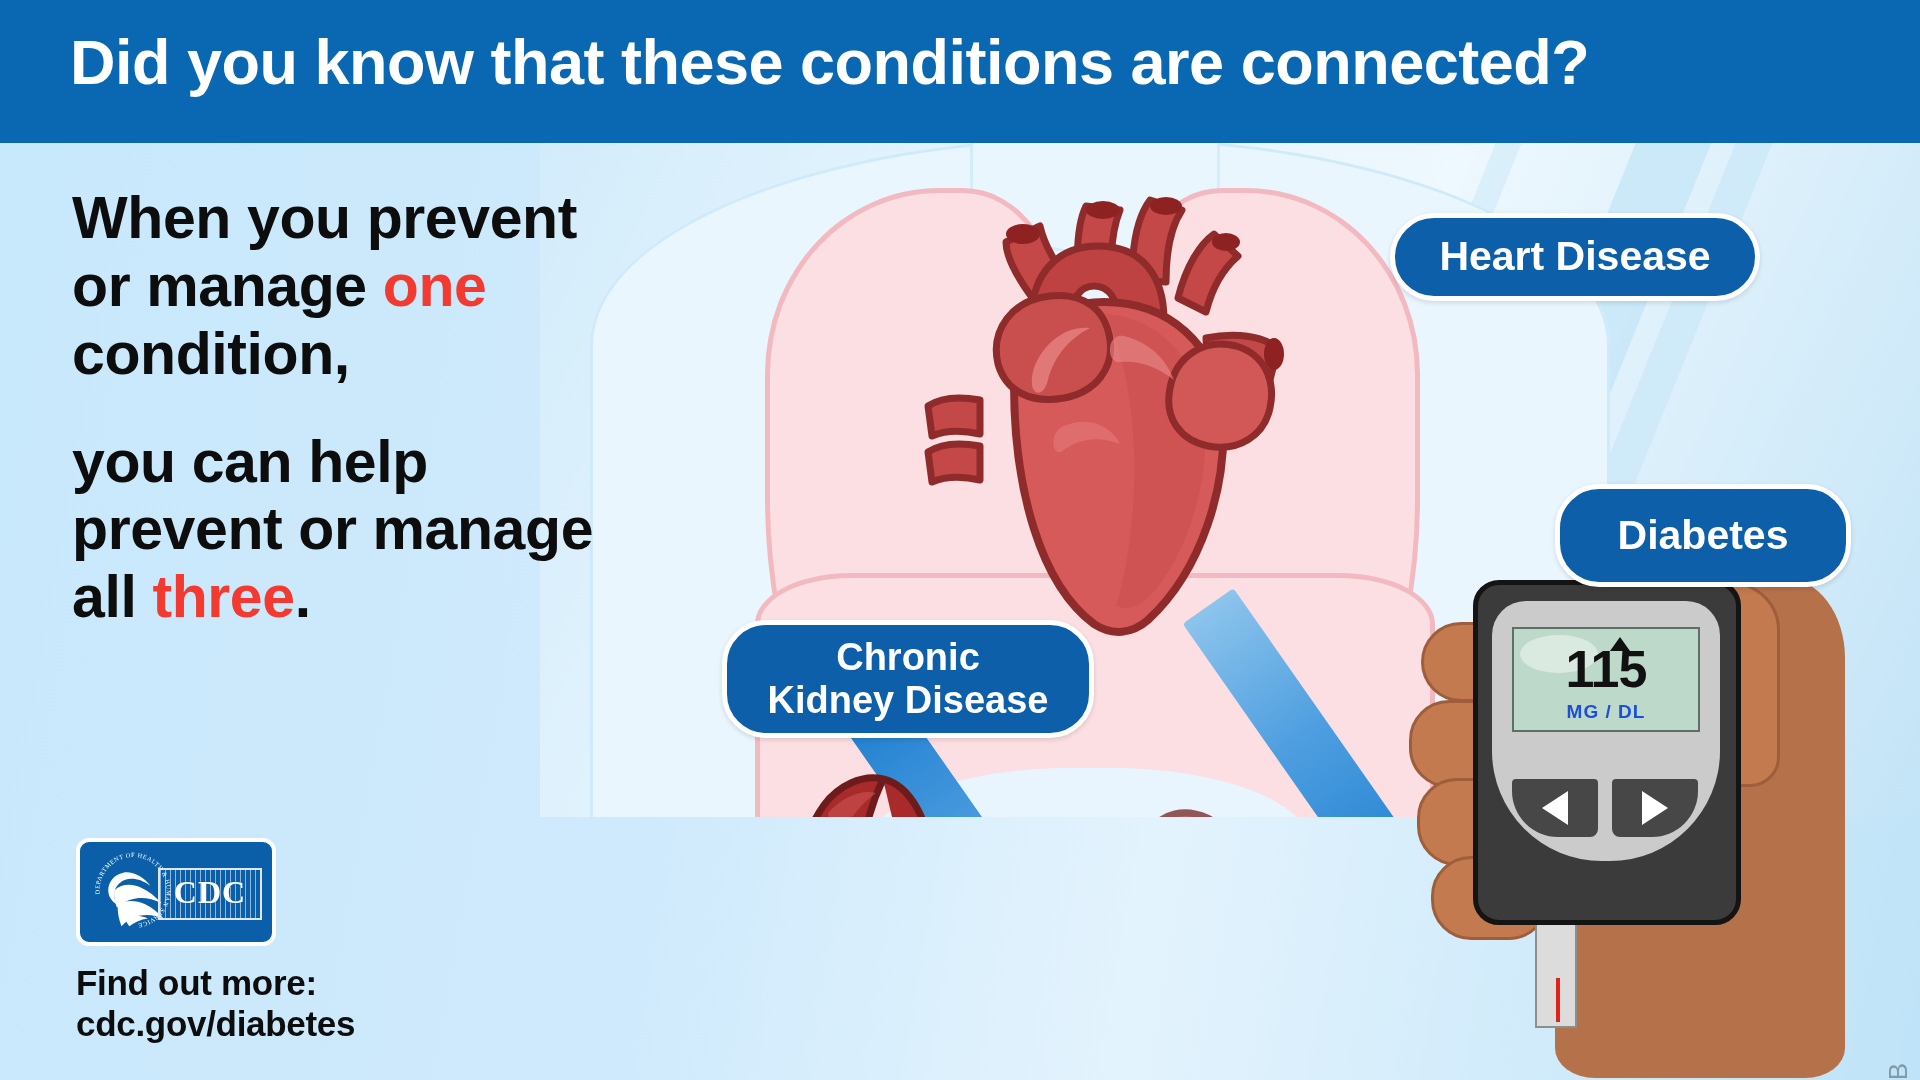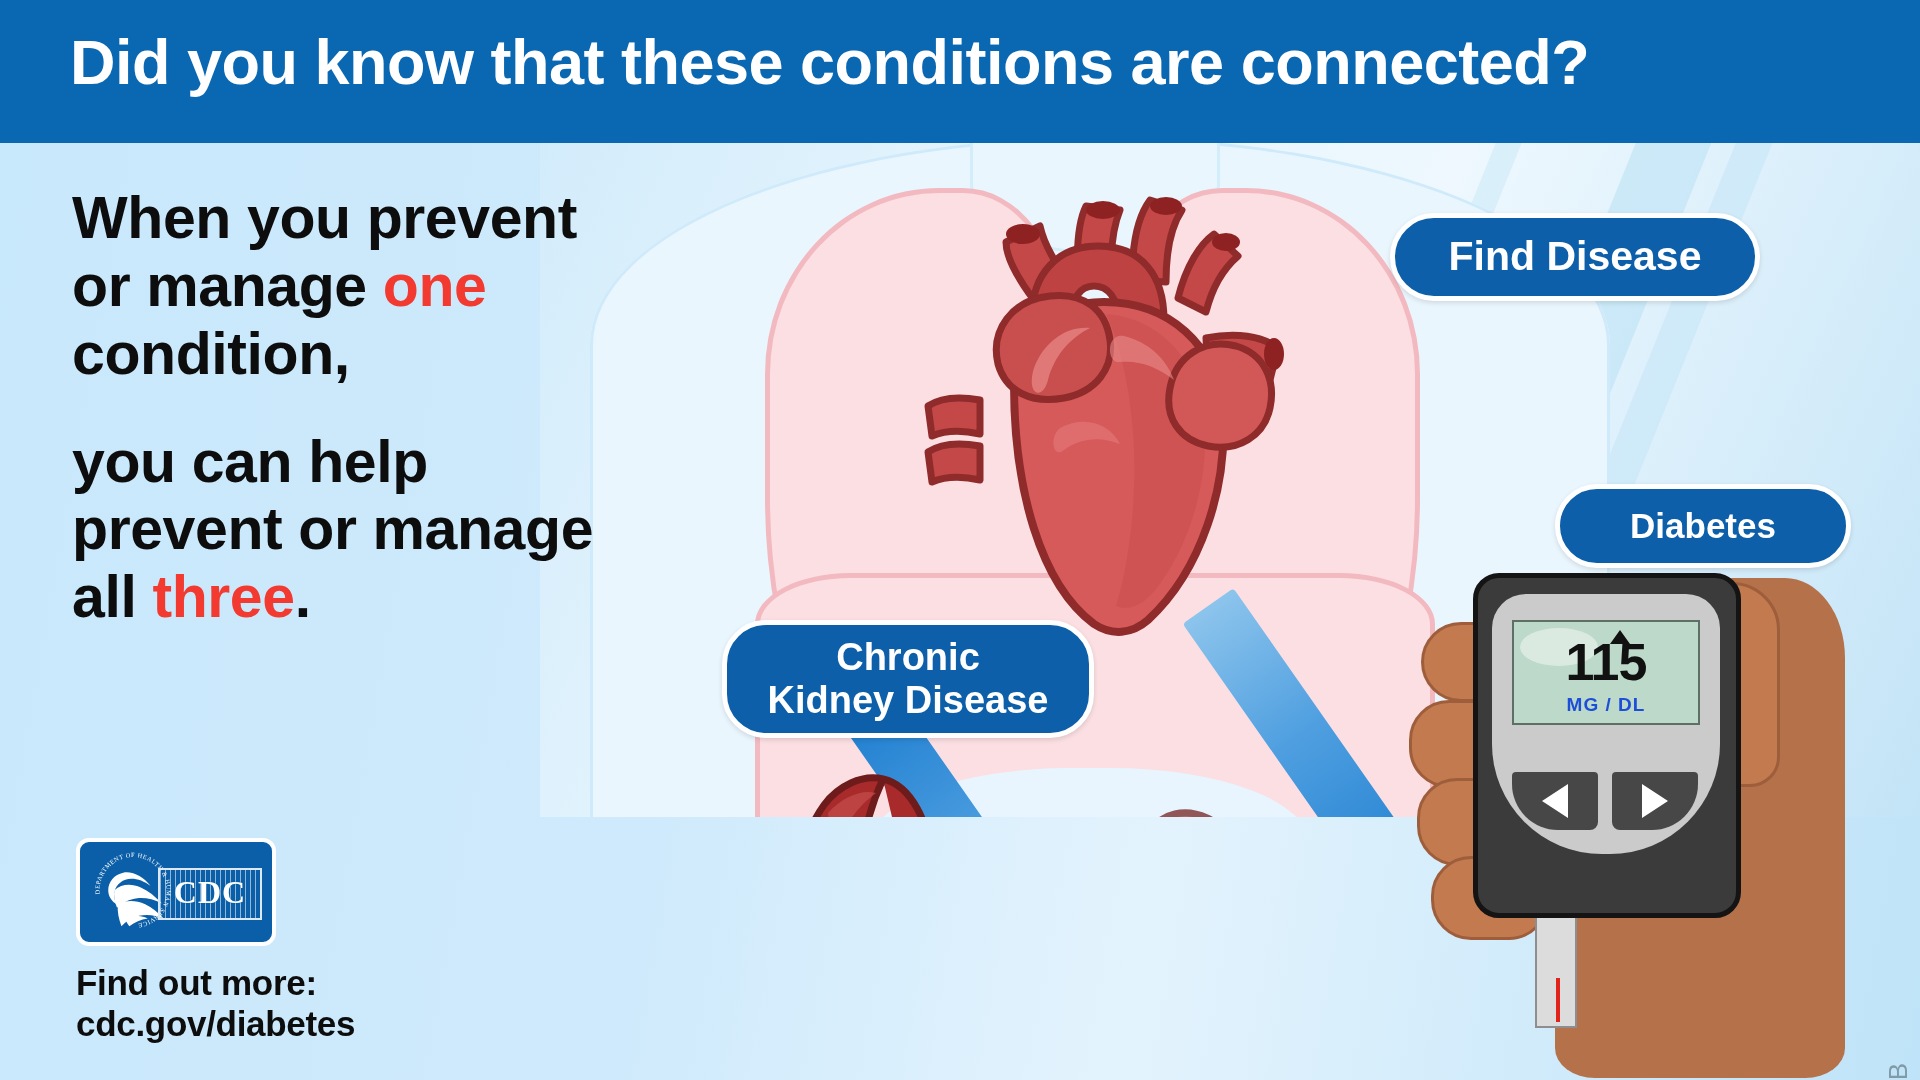--- a/index.html
+++ b/index.html
@@ -272,22 +272,22 @@
     justify-content: center;
     line-height: 1.12;
   }
   .badge-heart {
     left: 1390px; top: 213px;
     width: 370px; height: 88px;
     font-size: 41px;
   }
   .badge-diabetes {
     left: 1555px; top: 484px;
-    width: 296px; height: 84px;
-    font-size: 35px;
+    width: 296px; height: 103px;
+    font-size: 41px;
   }
   .badge-ckd {
     left: 722px; top: 620px;
     width: 372px; height: 118px;
     font-size: 38px;
     flex-direction: column;
   }
 
   
   .hand-wrap {
@@ -314,21 +314,21 @@
     position: absolute;
     left: 255px; top: 22px;
     width: 100px; height: 205px;
     background: #C27A4E;
     border: 3px solid #9e5e3c;
     box-sizing: border-box;
     border-radius: 48px 48px 30px 30px;
   }
   .meter {
     position: absolute;
-    left: 48px; top: 13px;
+    left: 48px; top: 20px;
     width: 268px; height: 345px;
     background: #3b3b3b;
     border: 5px solid #141414;
     box-sizing: border-box;
     border-radius: 26px;
     z-index: 5;
   }
   .meter-face {
     position: absolute;
     left: 14px; top: 16px;
@@ -507,21 +507,21 @@
       </svg>
     </div>
 
     <div class="badge badge-ckd" style="left:182px; top:477px;">
       <span>Chronic</span>
       <span>Kidney Disease</span>
     </div>
   </div>
 
   <div class="badge badge-heart">
-    <span>Find Disease</span>
+    <span>Heart Disease</span>
   </div>
   <div class="badge badge-diabetes">
     <span>Diabetes</span>
   </div>
 
   <div class="hand-wrap">
     <div class="palm"></div>
     <div class="thumb"></div>
     <div class="finger" style="left:-4px; top:62px; width:118px; height:80px;"></div>
     <div class="finger" style="left:-16px; top:140px; width:130px; height:88px;"></div>

